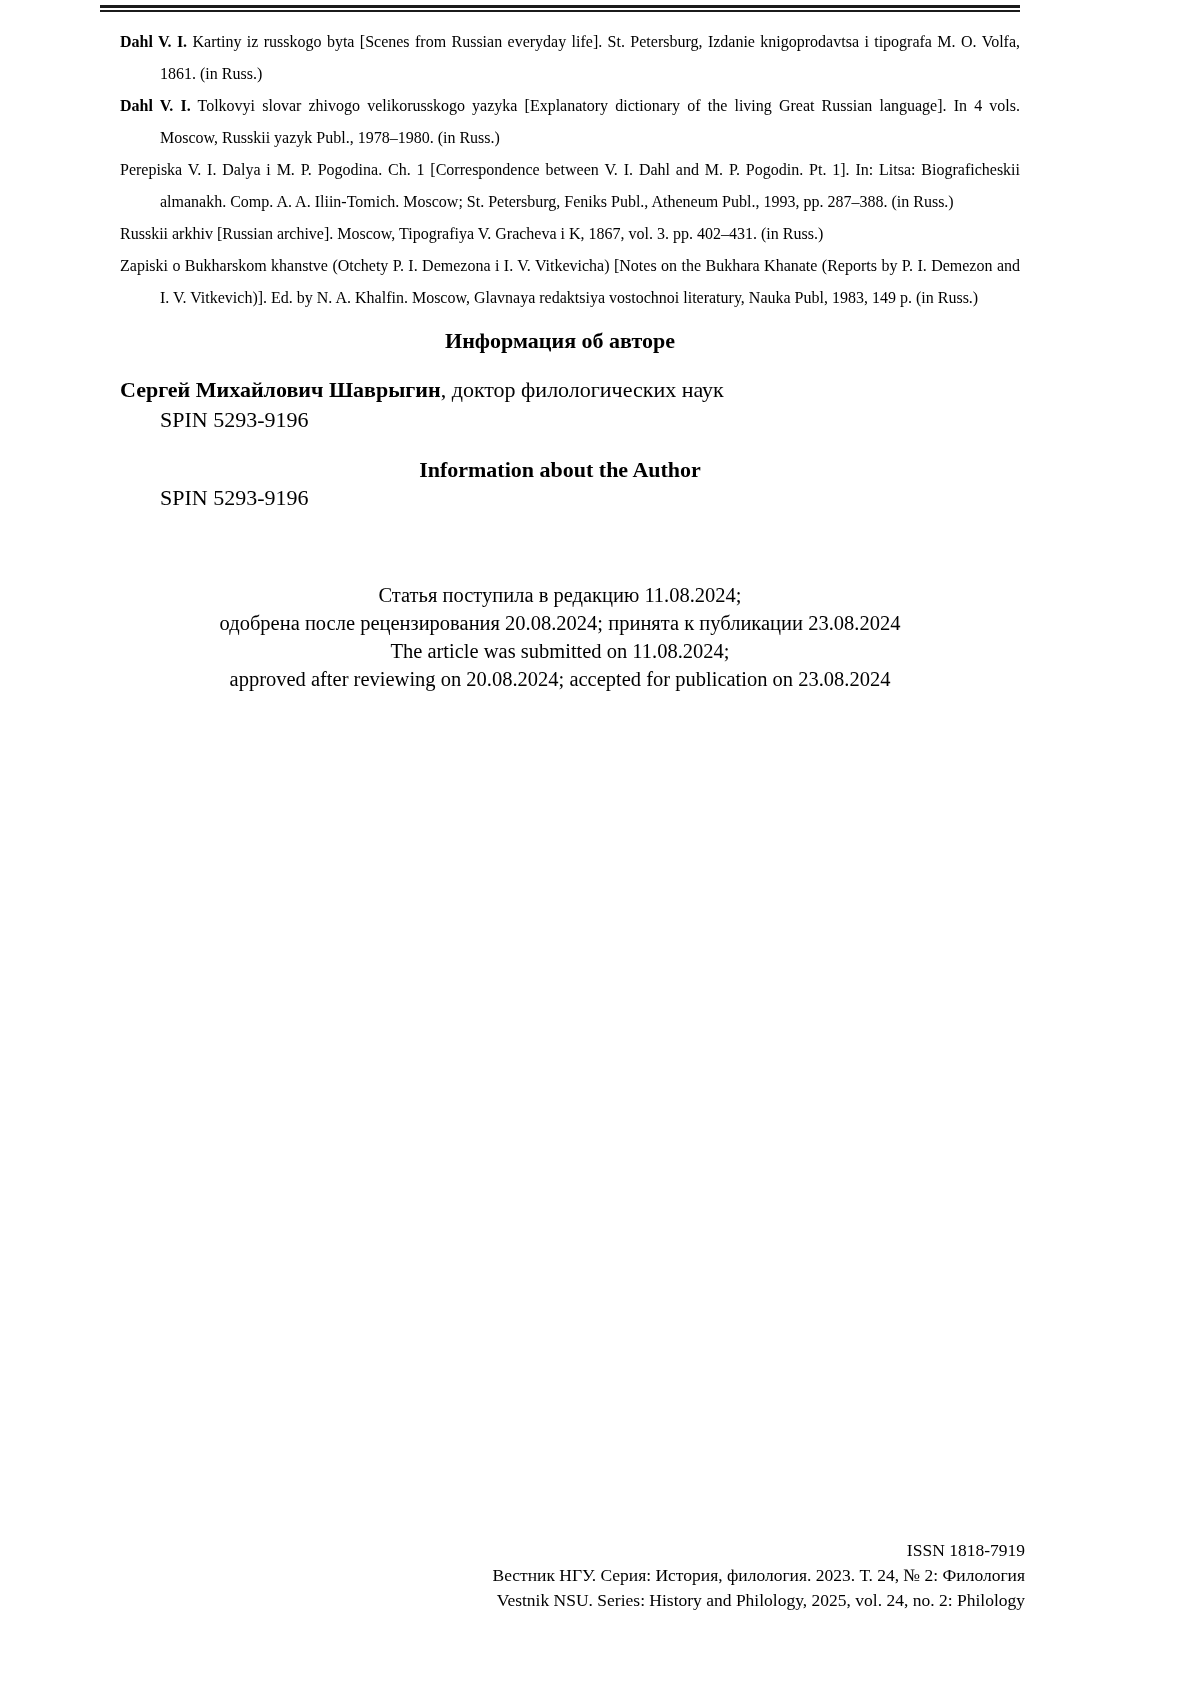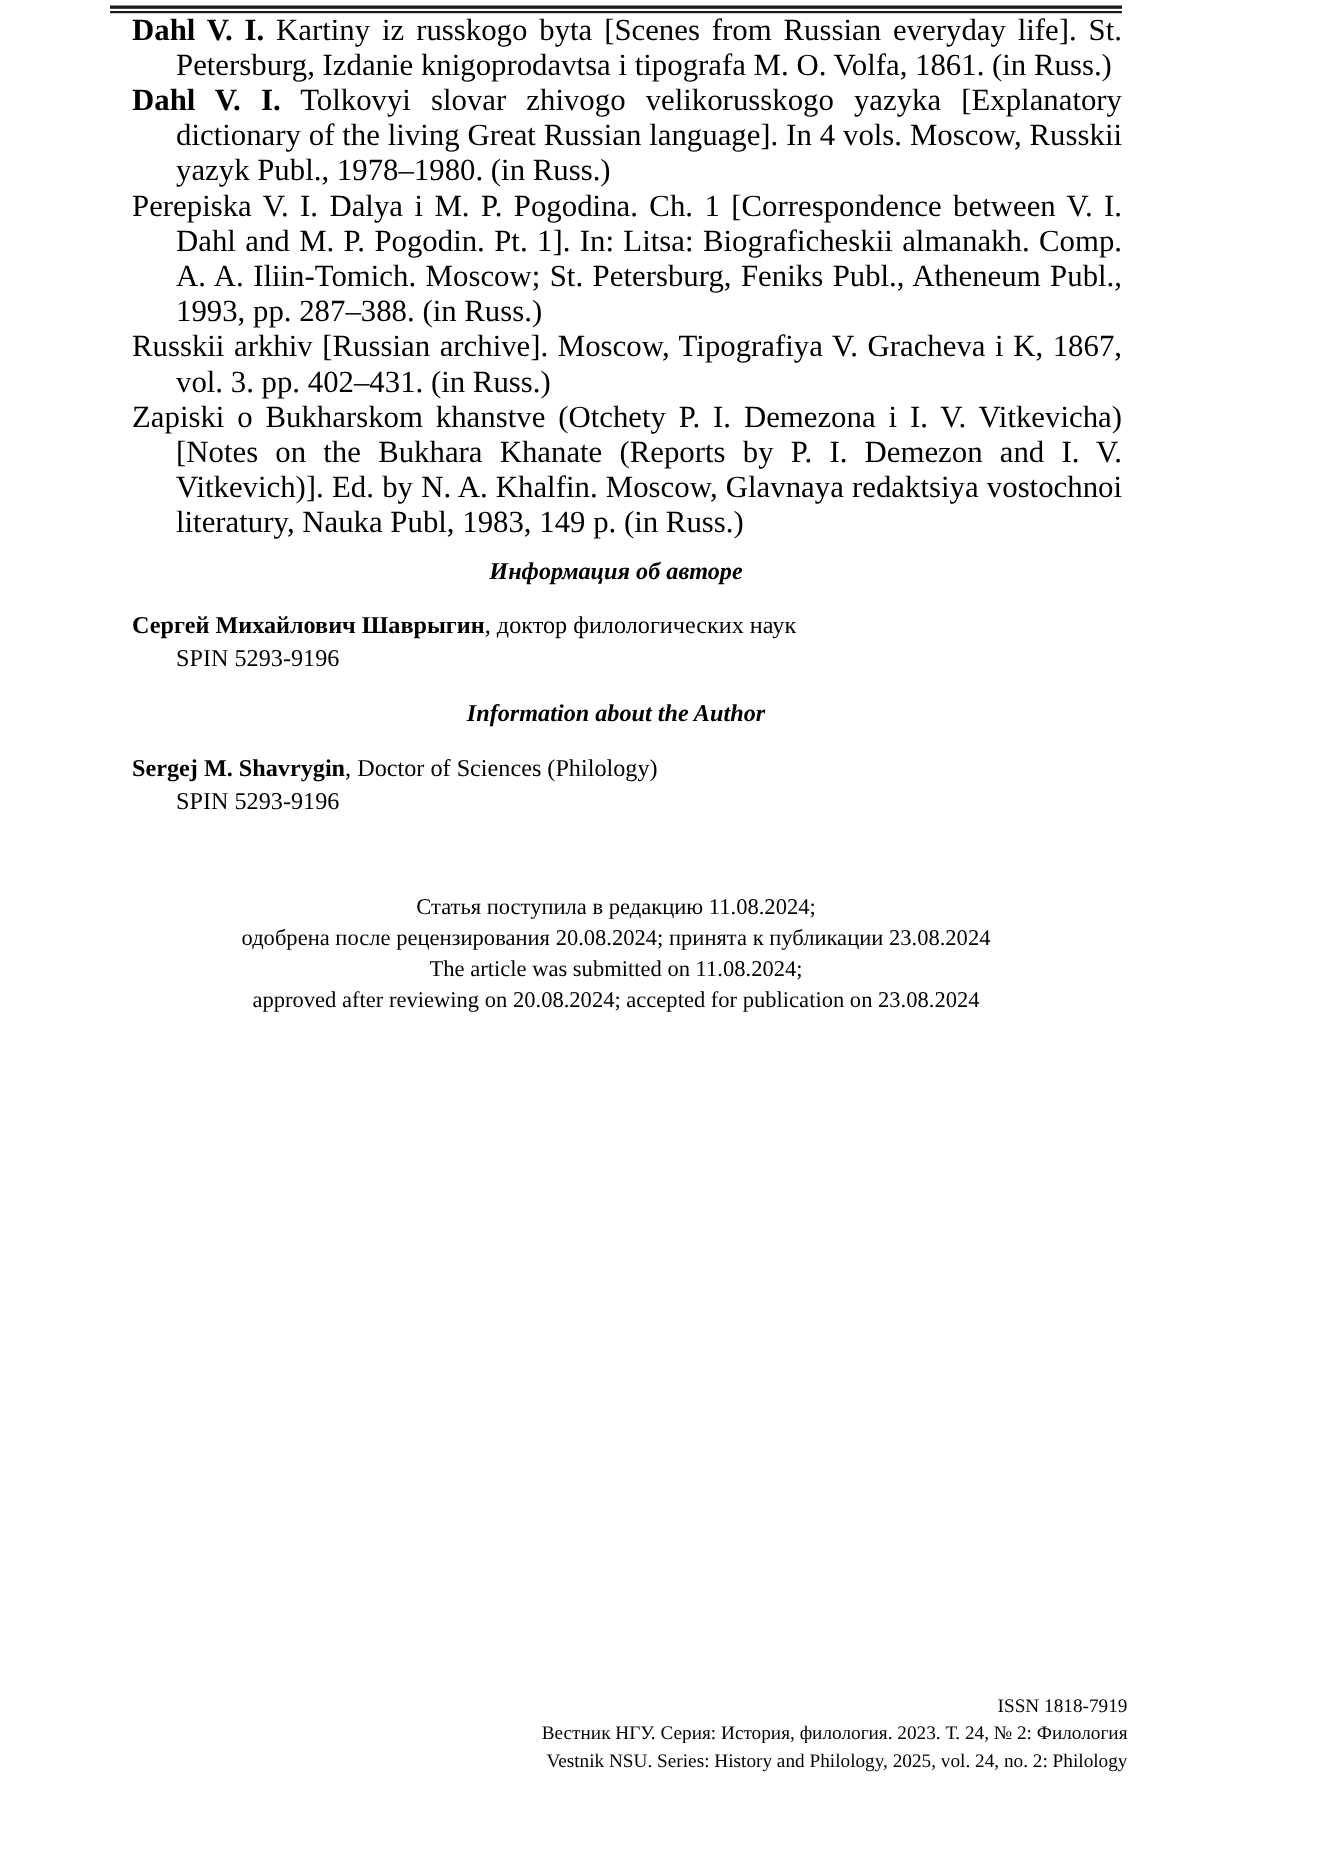--- a/index.html
+++ b/index.html
@@ -37,36 +37,36 @@
     right: 2px;
     top: 0;
   }
   .double-rule {
     margin-top: 5px;
     border-top: 3px solid #1b1b1b;
     border-bottom: 2px solid #1b1b1b;
     height: 2px;
   }
   .refs {
-    font-size: 28px;
+    margin-top: 14px;
+    font-size: 16px;
     line-height: 32px;
   }
   .ref {
     margin: 0;
     text-align: justify;
     padding-left: 60px;
     text-indent: -40px;
   }
   .sect-heading {
     margin: 14px 0 0 0;
     font-size: 22px;
     line-height: 26px;
     font-weight: bold;
     text-align: center;
-    font-style: italic;
   }
   .author-line {
     margin: 21px 0 0 0;
     padding-left: 20px;
     font-size: 22px;
     line-height: 30px;
     font-family: Liberation Serif, serif;
   }
   .spin-line {
     margin: 0;
@@ -117,21 +117,20 @@
     <p class="ref"><b></b><span>Zapiski o Bukharskom khanstve (Otchety P. I. Demezona i I. V. Vitkevicha) [Notes on the Bukhara Khanate (Reports by P. I. Demezon and I. V. Vitkevich)]. Ed. by N. A. Khalfin. Moscow, Glavnaya redaktsiya vostochnoi literatury, Nauka Publ, 1983, 149 p. (in Russ.)</span></p>
   </div>
 
   <h3 class="sect-heading ru">Информация об авторе</h3>
 
   <p class="author-line ru"><b>Сергей Михайлович Шаврыгин</b><span>, доктор филологических наук</span></p>
   <p class="spin-line">SPIN 5293-9196</p>
 
   <h3 class="sect-heading en">Information about the Author</h3>
 
-  <p class="author-line en"><b>Sergej M. Shavrygin</b><span>, Doctor of Sciences (Philology)</span></p>
   <p class="spin-line">SPIN 5293-9196</p>
 
   <div class="submission">
     <p>Статья поступила в редакцию 11.08.2024;</p>
     <p>одобрена после рецензирования 20.08.2024; принята к публикации 23.08.2024</p>
     <p>The article was submitted on 11.08.2024;</p>
     <p>approved after reviewing on 20.08.2024; accepted for publication on 23.08.2024</p>
   </div>
 
 </div>

